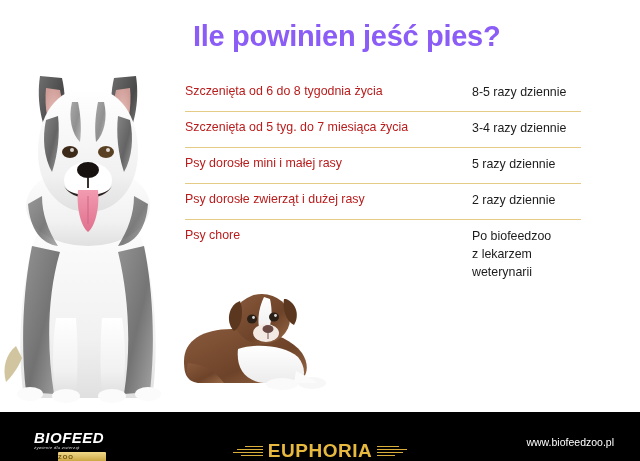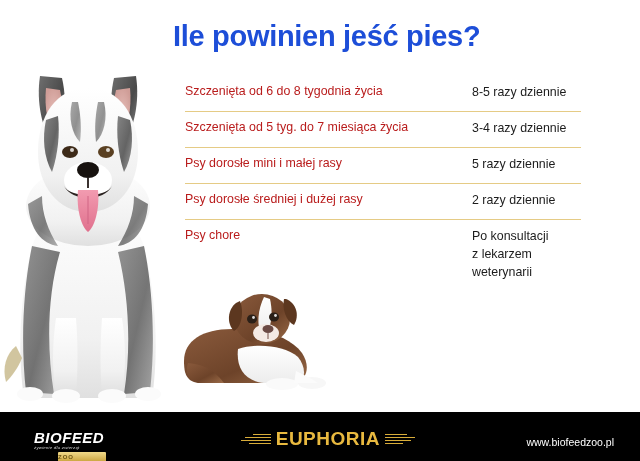--- a/index.html
+++ b/index.html
@@ -17,25 +17,25 @@
 
   #infographic {
     position: absolute;
     inset: 0;
     background: #ffffff;
   }
 
   
   #page-title {
     position: absolute;
-    left: 173px;
+    left: 193px;
     top: 20px;
     font-size: 29px;
     font-weight: bold;
-    color: #1d4ed8;
+    color: #8b5cf6;
     letter-spacing: -0.3px;
     white-space: nowrap;
   }
 
   
   #feeding-table {
     position: absolute;
     left: 185px;
     top: 82px;
     width: 396px;
@@ -124,25 +124,25 @@
     color: #6b5412;
     line-height: 10px;
     letter-spacing: 1px;
   }
 
   #euphoria-logo {
     position: absolute;
     left: 0;
     right: 0;
     top: 12px;
-    margin: 4px auto;
+    margin: 16px auto;
     width: 190px;
     display: flex;
     align-items: center;
-    justify-content: flex-end;
+    justify-content: center;
     gap: 5px;
   }
   #euphoria-wordmark {
     font-size: 19px;
     font-weight: bold;
     color: #e8b93f;
     letter-spacing: 0.5px;
     font-family: "Liberation Sans", sans-serif;
   }
   .speed-wing {
@@ -308,27 +308,27 @@
       <div class="cell-category">Szczenięta od 5 tyg. do 7 miesiąca życia</div>
       <div class="cell-frequency">3-4 razy dziennie</div>
     </div>
 
     <div class="table-row">
       <div class="cell-category">Psy dorosłe mini i małej rasy</div>
       <div class="cell-frequency">5 razy dziennie</div>
     </div>
 
     <div class="table-row">
-      <div class="cell-category">Psy dorosłe średniej i dużej rasy</div>
+      <div class="cell-category">Psy dorosłe zwierząt i dużej rasy</div>
       <div class="cell-frequency">2 razy dziennie</div>
     </div>
 
     <div class="table-row">
       <div class="cell-category">Psy chore</div>
-      <div class="cell-frequency">Po konsultacji
+      <div class="cell-frequency">Po biofeedzoo
 z lekarzem
 weterynarii</div>
     </div>
 
   </div>
 
   <div id="footer-bar">
 
     <div id="biofeed-logo">
       <div id="biofeed-wordmark">BIOFEED</div>

